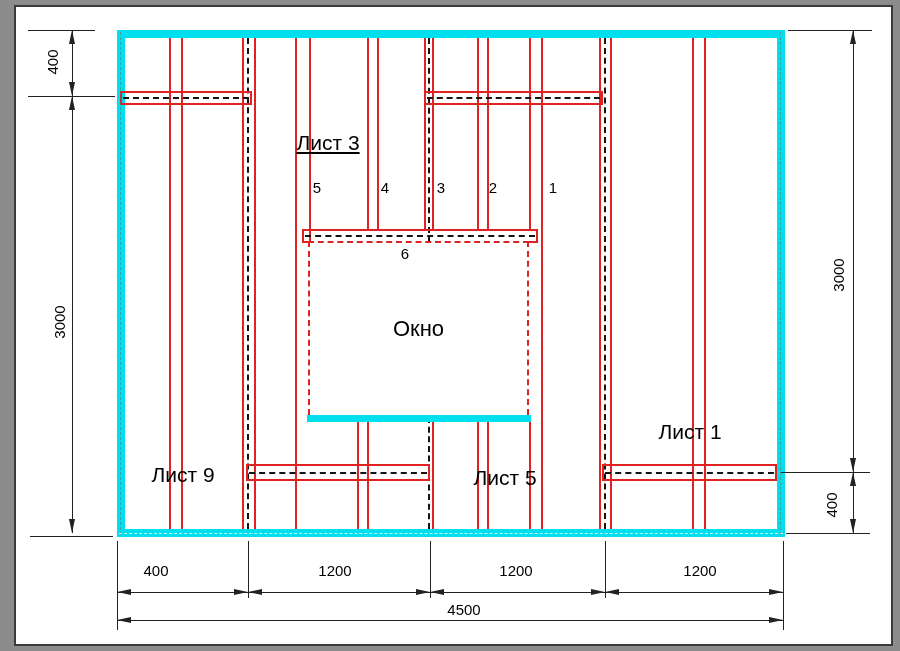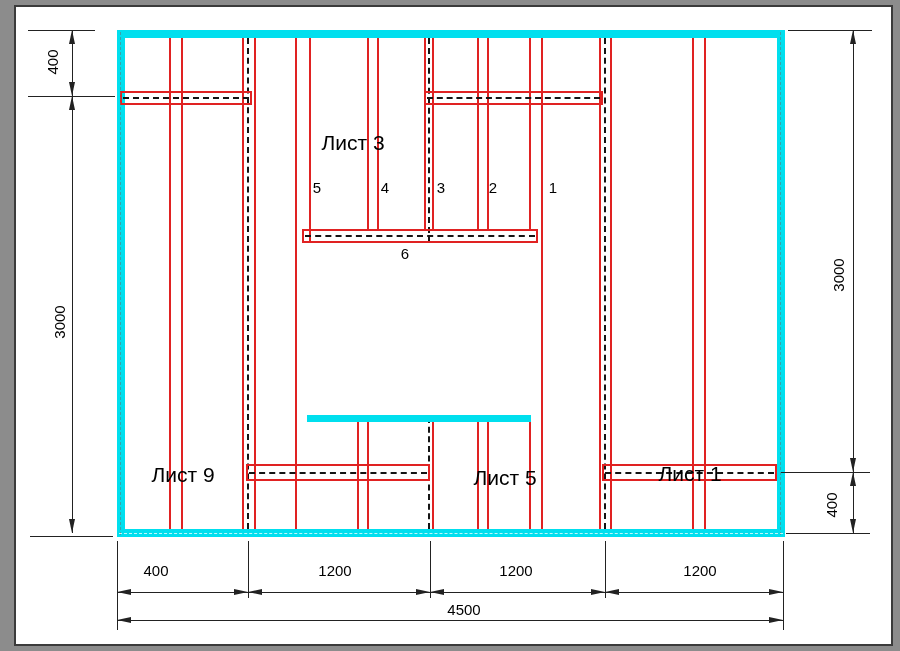--- a/index.html
+++ b/index.html
@@ -80,29 +80,32 @@
   <div class="strip" style="left:302px;top:229px;width:236px;height:14px;">
     <div class="cline"></div>
   </div>
   <div class="strip" style="left:246px;top:464px;width:184px;height:17px;">
     <div class="cline"></div>
   </div>
   <div class="strip" style="left:602px;top:464px;width:175px;height:17px;">
     <div class="cline"></div>
   </div>
 
+  <div class="windowbox">
+    <span class="winlbl">Окно</span>
+  </div>
   <div class="sill"></div>
 
   <div class="cyandash-v" style="left:120px;top:32px;height:503px;"></div>
   <div class="cyandash-v" style="left:780px;top:32px;height:503px;"></div>
   <div class="cyandash-h" style="left:119px;top:533px;width:664px;"></div>
 
-  <div class="lbl big" style="left:690px;top:432px;margin-top:42px;">Лист 1</div>
+  <div class="lbl big" style="left:690px;top:432px;">Лист 1</div>
   <div class="lbl big" style="left:505px;top:478px;">Лист 5</div>
-  <div class="lbl big" style="left:353px;top:143px;">Лист 3</div>
+  <div class="lbl big" style="left:328px;top:143px;text-decoration:underline;">Лист 3</div>
   <div class="lbl big" style="left:183px;top:475px;">Лист 9</div>
 
   <div class="lbl num" style="left:553px;top:187px;">1</div>
   <div class="lbl num" style="left:493px;top:187px;">2</div>
   <div class="lbl num" style="left:441px;top:187px;">3</div>
   <div class="lbl num" style="left:385px;top:187px;">4</div>
   <div class="lbl num" style="left:317px;top:187px;">5</div>
   <div class="lbl num" style="left:405px;top:253px;">6</div>
 
   <div class="ext-h" style="left:28px;top:30px;width:67px;"></div>

